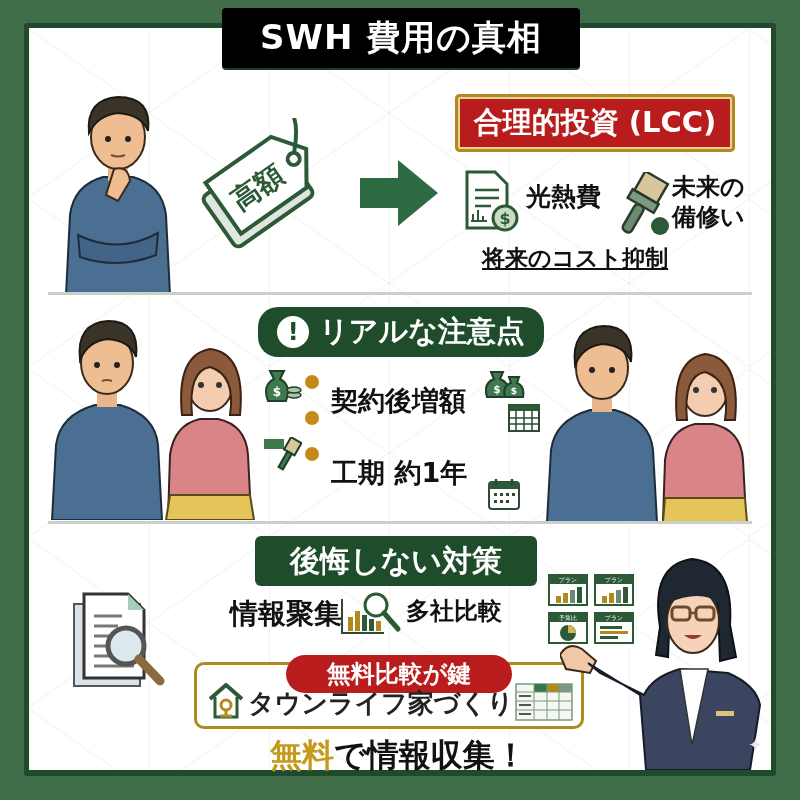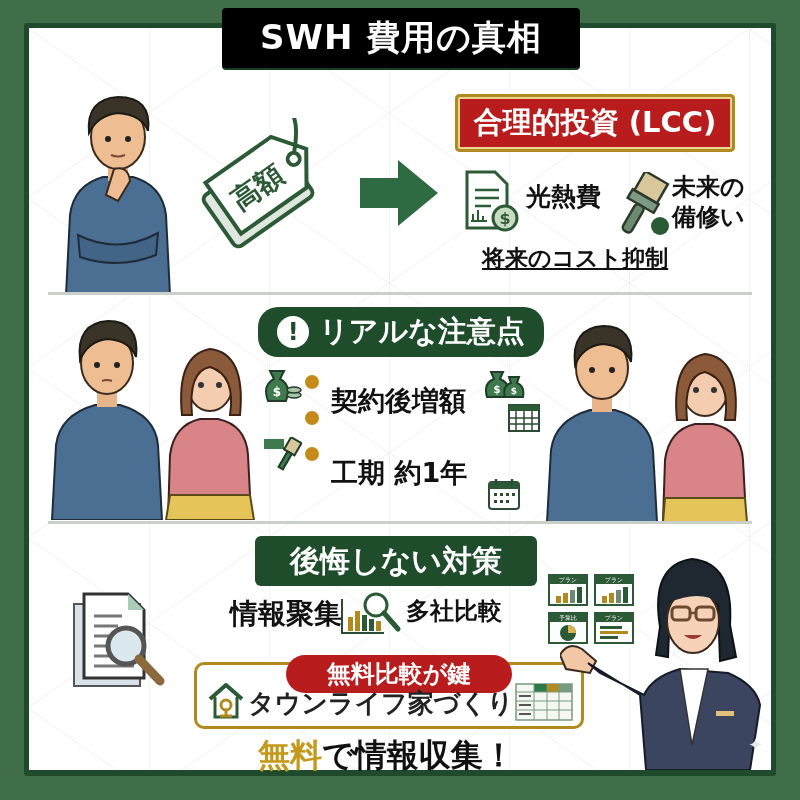--- a/index.html
+++ b/index.html
@@ -317,21 +317,21 @@
     <rect x="1" y="1" width="56" height="36" fill="#f4f7f2" stroke="#7a9a80" stroke-width="1.5"></rect>
     <rect x="19" y="1" width="13" height="8" fill="#2c7a47"></rect>
     <rect x="32" y="1" width="12" height="8" fill="#b08a1e"></rect>
     <rect x="44" y="1" width="13" height="8" fill="#7a9a80"></rect>
     <path d="M1 9 L57 9 M1 18 L57 18 M1 27 L57 27 M19 1 L19 37 M32 1 L32 37 M44 1 L44 37" stroke="#7a9a80" stroke-width="1"></path>
     <path d="M4 13 L16 13 M4 22 L16 22 M4 31 L16 31" stroke="#555" stroke-width="2"></path>
   </svg>
 </div>
 
 <div class="abs" style="left:258px;top:734px;font-size:32px;font-weight:bold;">
-  <span style="color:#c49a1c;">無料</span><span style="color:#111;">で情報収集！</span>
+  <span style="color:#c49a1c;margin-left:12px;">無料</span><span style="color:#111;">で情報収集！</span>
 </div>
 
 <div class="abs" style="left:560px;top:545px;">
   <svg width="212" height="225" viewBox="0 0 212 225">
     <path d="M0 110 Q8 96 22 104 L36 116 L30 128 L6 124 Z" fill="#f2c7a6" stroke="#3a2a1e" stroke-width="2"></path>
     <path d="M28 118 L80 150 L86 225 L190 225 L200 160 Q196 140 168 128 L120 124 Q92 132 84 150 L40 128 Z" fill="#3b4560" stroke="#161b28" stroke-width="2"></path>
     <path d="M120 124 L132 200 L148 124 Z" fill="#fff" stroke="#333" stroke-width="1.5"></path>
     <rect x="156" y="166" width="18" height="5" fill="#e2c27a"></rect>
     <path d="M100 82 Q90 20 132 14 Q174 18 170 80 L176 112 L160 116 L158 60 Q132 40 110 62 L108 112 L96 110 Z" fill="#1f2830" stroke="#0d1216" stroke-width="2"></path>
     <ellipse cx="133" cy="76" rx="26" ry="32" fill="#f6d2b8" stroke="#3a2a1e" stroke-width="2"></ellipse>

